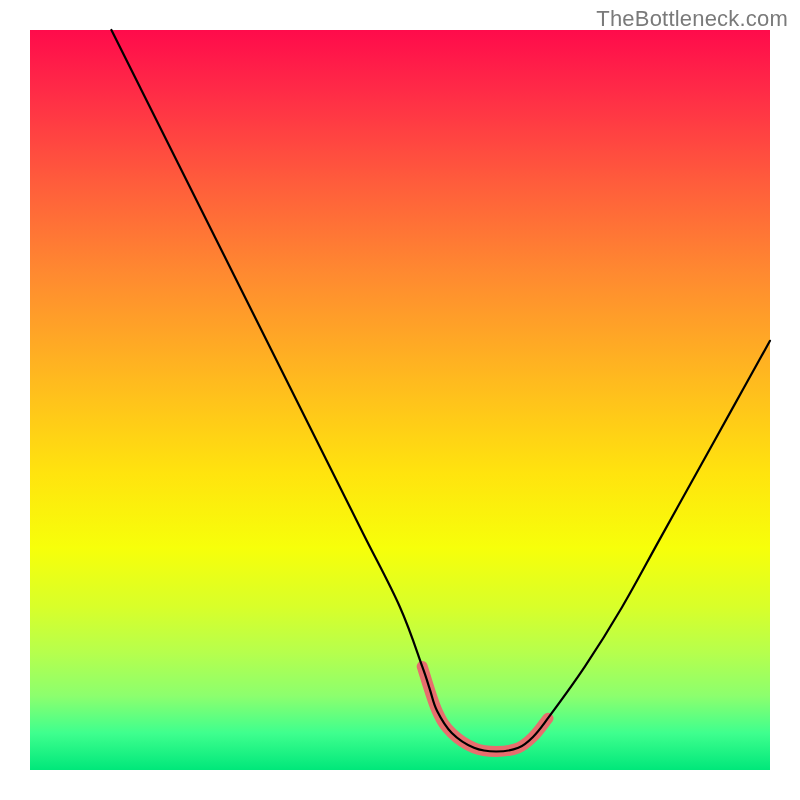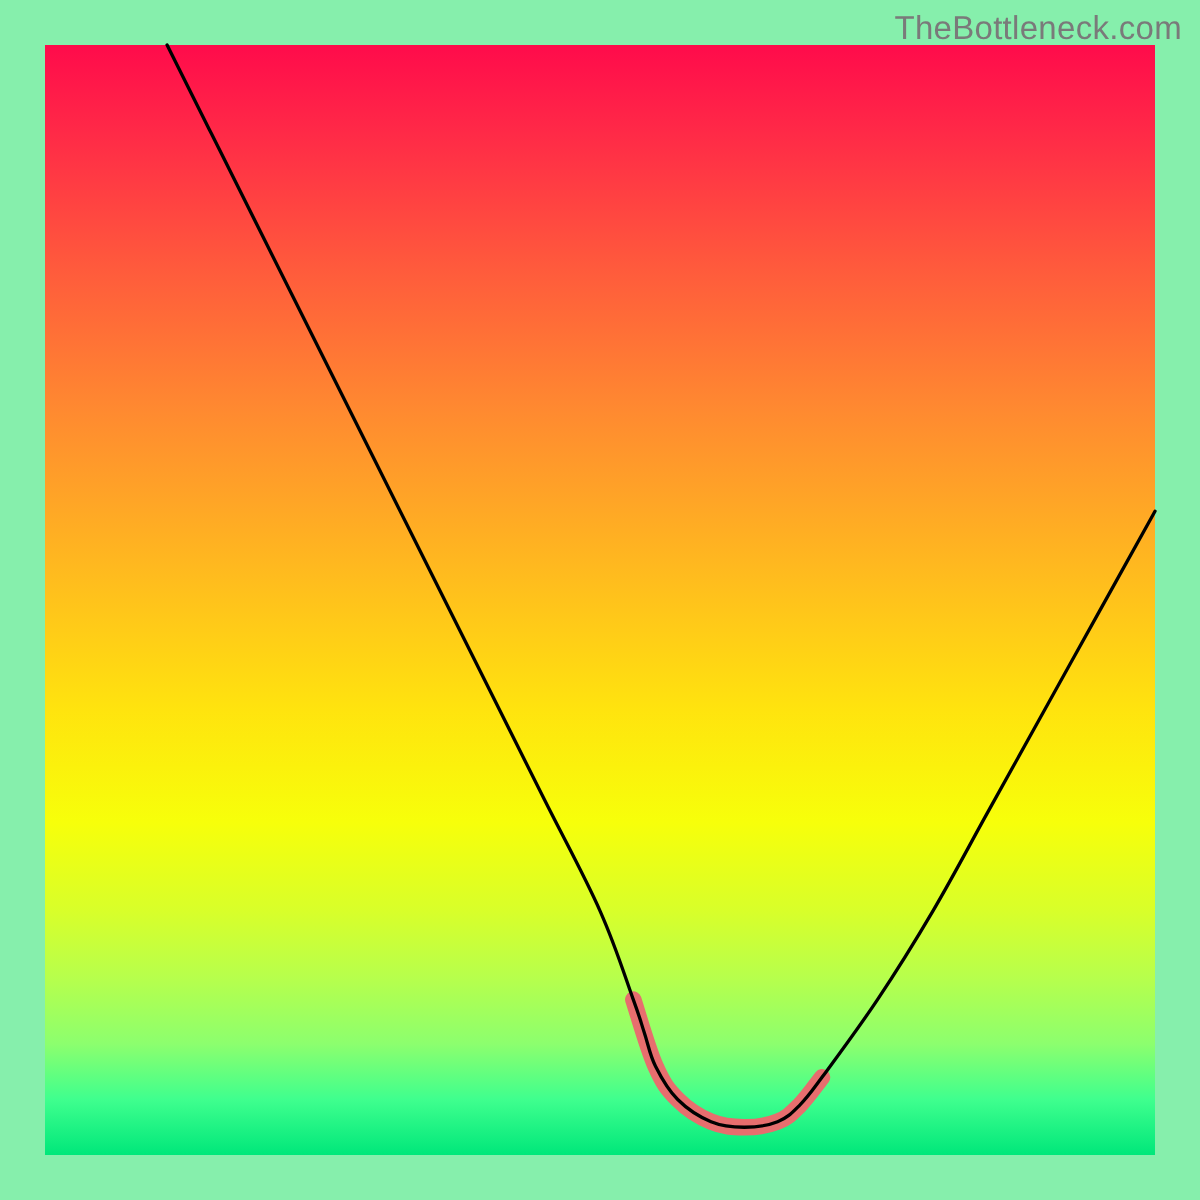--- a/index.html
+++ b/index.html
@@ -8,21 +8,21 @@
     width: 800px;
     height: 800px;
     background: #000;
     overflow: hidden;
     font-family: Arial, Helvetica, sans-serif;
   }
   .frame {
     position: relative;
     width: 800px;
     height: 800px;
-    background: #86efac;
+    background: #ffffff;
   }
   .plot-area {
     position: absolute;
     left: 30px;
     top: 30px;
     width: 740px;
     height: 740px;
     background: linear-gradient(to bottom,
       #ff0b4b 0%,
       #ff2a47 8%,

